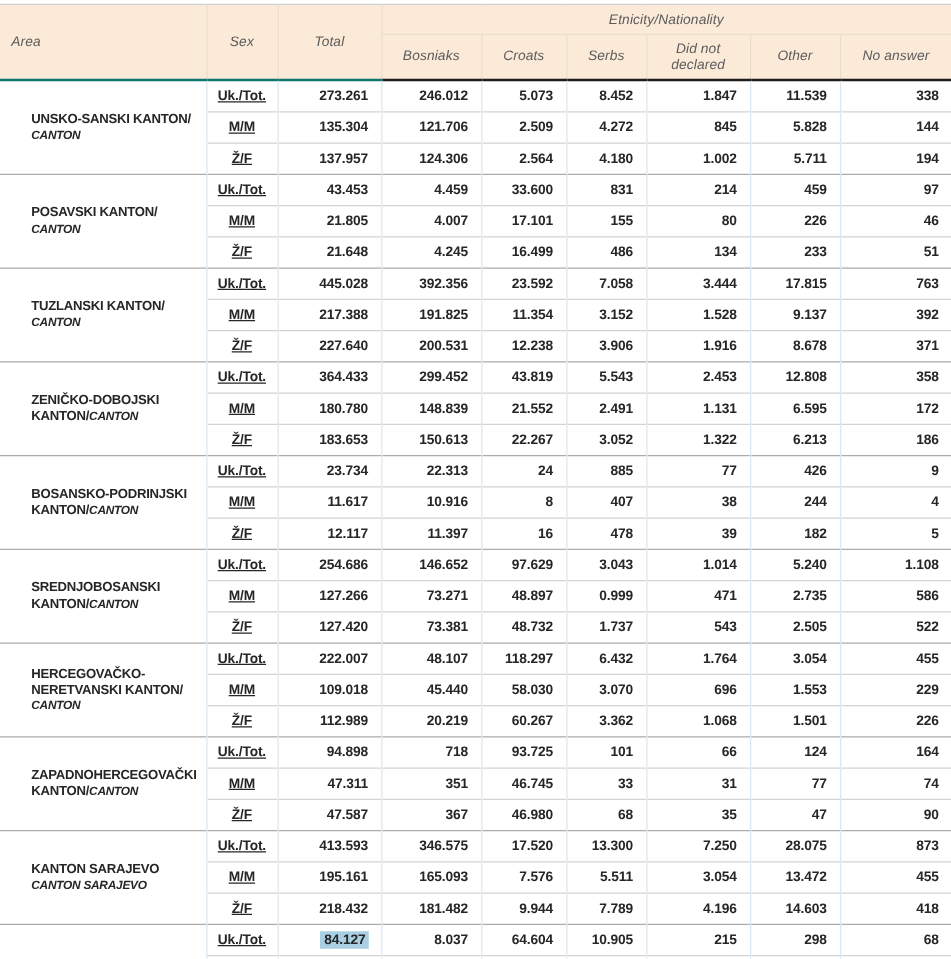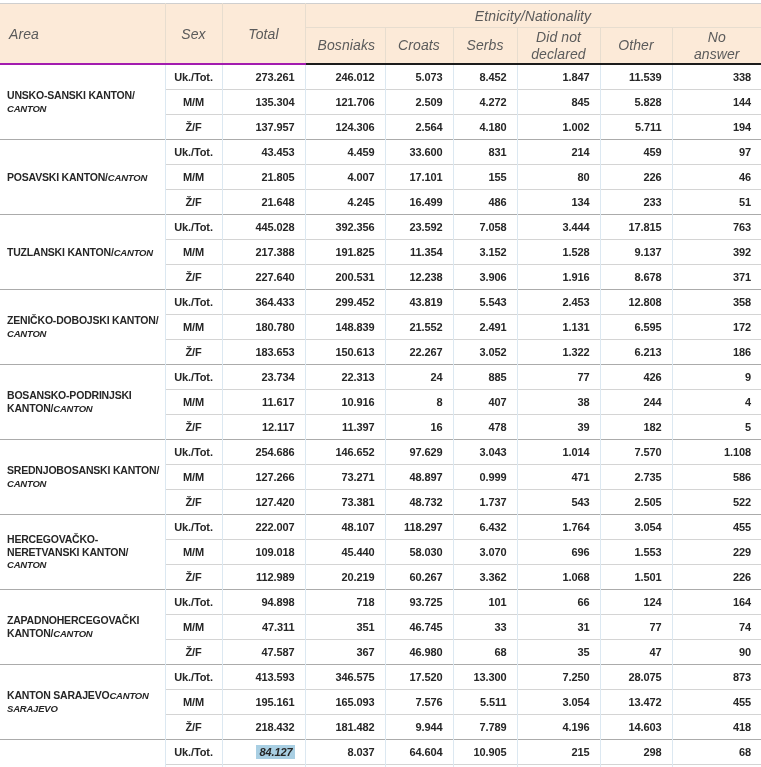--- a/index.html
+++ b/index.html
@@ -8,43 +8,43 @@
     font-family:"Liberation Sans","DejaVu Sans",sans-serif;
     box-sizing:border-box;
   }
   table.census {
     border-collapse:collapse; table-layout:fixed; width:761px;
     margin-top:3px;
   }
   
   thead th {
     background:#fcead8; color:#5b5b5b; font-style:italic; font-weight:normal;
-    font-size:14px; border:1px solid #e7ddcf; border-top:1px solid #cfcfcf;
+    font-size:11px; border:1px solid #e7ddcf; border-top:1px solid #cfcfcf;
     padding:0 12px; letter-spacing:0.1px;
   }
   thead tr.h1 th { height:23px; }
   thead tr.h2 th { height:35px; line-height:1.15; }
   thead th.area-h { text-align:left; padding-left:9px; border-left:none; }
   thead th.noanswer-h { border-right:none; }
   thead tr.h2 th { border-bottom:2px solid #1c1c1c; }
   thead th.eth-span { border-bottom:1px solid #e7ddcf; }
-  thead th.rowspan2 { border-bottom:2px solid #a21caf; }
+  thead th.rowspan2 { border-bottom:2px solid #0f766e; }
   
   tbody td {
     height:22px; padding:1px 0; font-size:11px; font-weight:bold; color:#262626;
     border-left:1px solid #dce8f1; border-top:1px solid #d4d4d4;
     letter-spacing:-0.1px; overflow:hidden;
   }
   tbody tr.group-start td { border-top:1px solid #ababab; }
   tbody td.area {
-    text-align:left; vertical-align:middle; padding:2px 4px 2px 7px;
+    text-align:left; vertical-align:middle; padding:2px 4px 2px 25px;
     font-size:10.5px; line-height:1.2; border-left:none; letter-spacing:-0.2px;
   }
   tbody td.area .asub { font-style:italic; font-size:9.5px; }
-  tbody td.sex { text-align:center; }
+  tbody td.sex { text-align:center;text-decoration:underline; }
   tbody td.num { text-align:right; padding-right:10px; }
   tbody td:last-child { border-right:none;margin-left:28px; }
   table.census { border-bottom:3px solid #1a1a1a; }
   .hl { padding:1px 2px 1px 3px; }
 </style>
 </head>
 <body>
 
 <div class="page">
   <table class="census">
@@ -232,21 +232,21 @@
           <td class="num">5</td>
         </tr>
         <tr class="group-start">
           <td class="area" rowspan="3"><span class="aname">SREDNJOBOSANSKI KANTON/</span>​<span class="asub">CANTON</span></td>
           <td class="sex">Uk./Tot.</td>
           <td class="num">254.686</td>
           <td class="num">146.652</td>
           <td class="num">97.629</td>
           <td class="num">3.043</td>
           <td class="num">1.014</td>
-          <td class="num">7.570</td>
+          <td class="num">5.240</td>
           <td class="num">1.108</td>
         </tr>
         <tr>
           <td class="sex">M/M</td>
           <td class="num">127.266</td>
           <td class="num">73.271</td>
           <td class="num">48.897</td>
           <td class="num">0.999</td>
           <td class="num">471</td>
           <td class="num">2.735</td>
@@ -351,21 +351,21 @@
           <td class="num">181.482</td>
           <td class="num">9.944</td>
           <td class="num">7.789</td>
           <td class="num">4.196</td>
           <td class="num">14.603</td>
           <td class="num">418</td>
         </tr>
         <tr class="group-start">
           <td class="area" rowspan="3">​</td>
           <td class="sex">Uk./Tot.</td>
-          <td class="num"><span class="hl" style="background: rgb(169, 207, 227); font-style: italic;">84.127</span></td>
+          <td class="num"><span class="hl" style="background: rgb(169, 207, 227);">84.127</span></td>
           <td class="num">8.037</td>
           <td class="num">64.604</td>
           <td class="num">10.905</td>
           <td class="num">215</td>
           <td class="num">298</td>
           <td class="num">68</td>
         </tr>
         <tr>
           <td class="sex">M/M</td>
           <td class="num">42.343</td>

